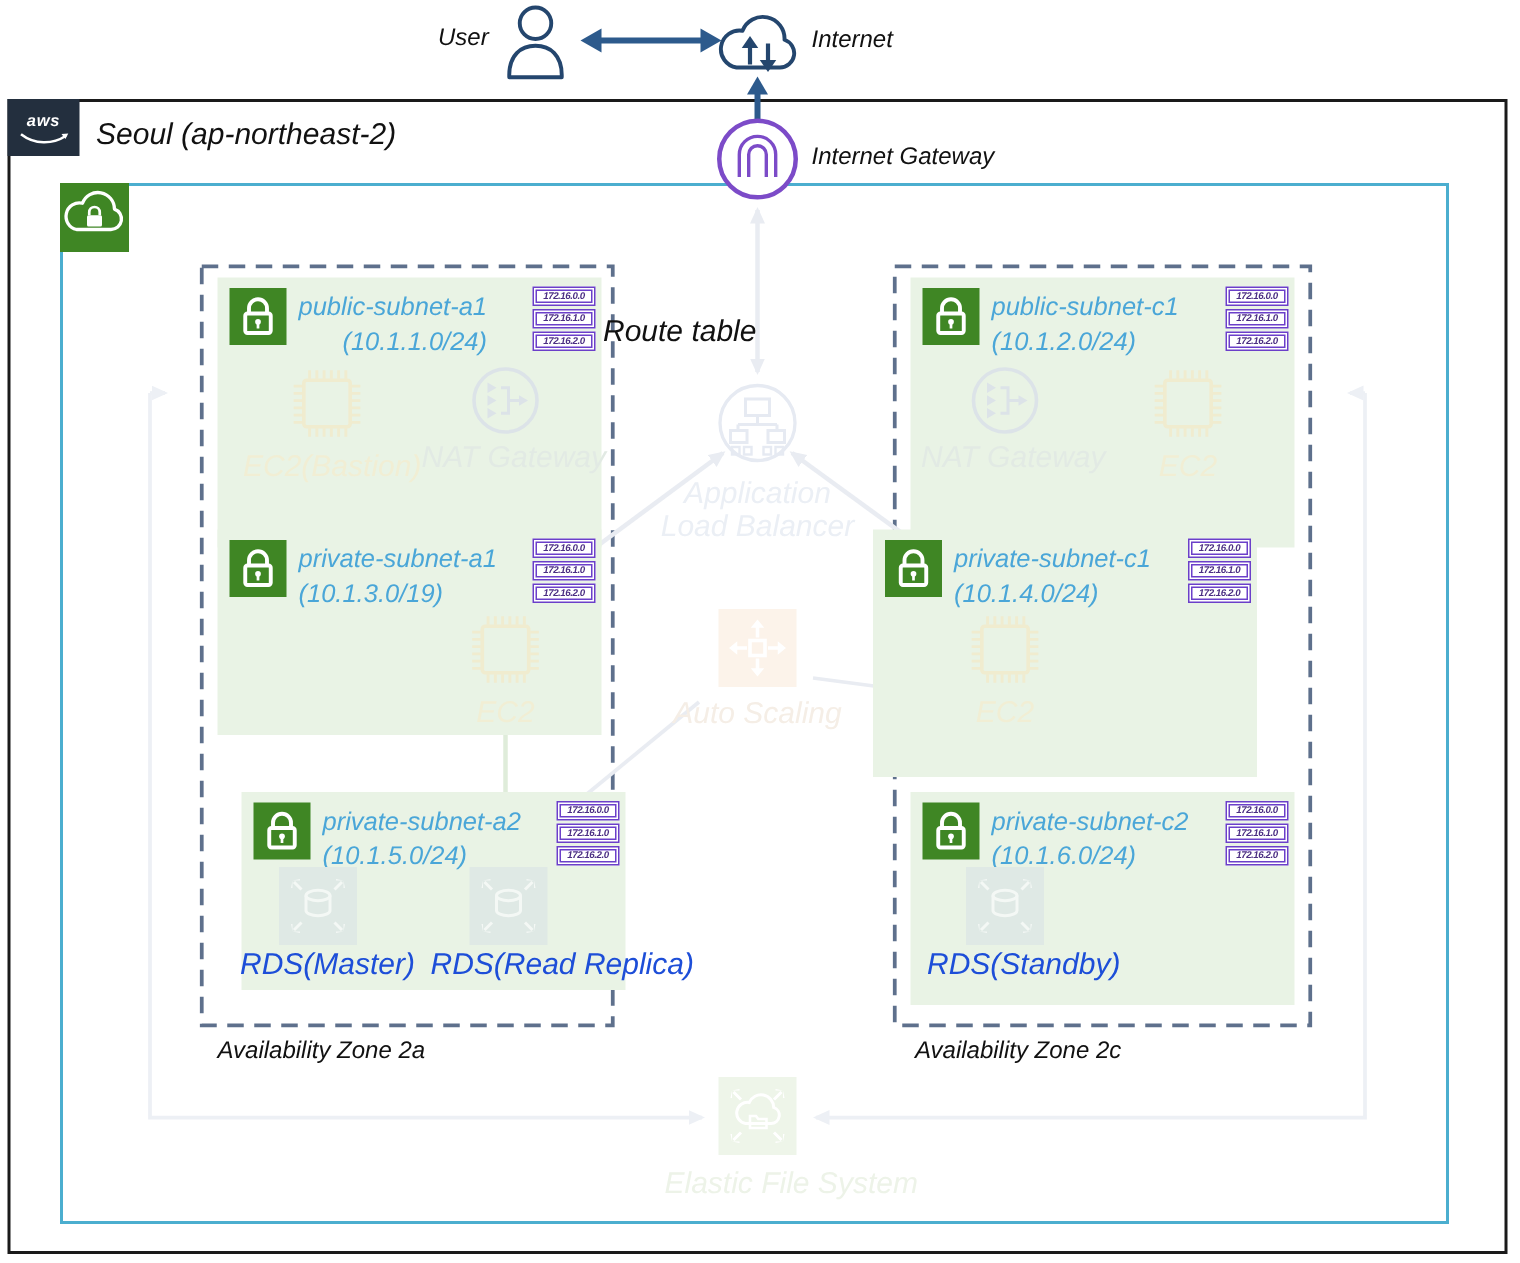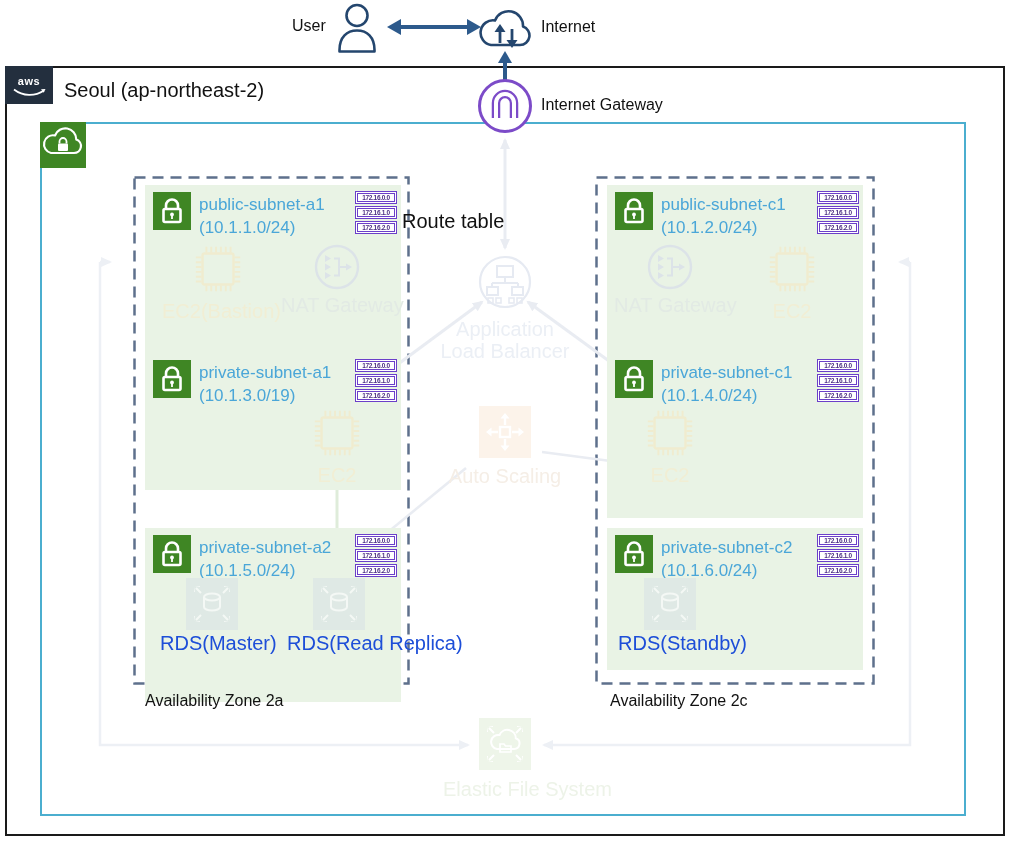--- a/index.html
+++ b/index.html
@@ -1,18 +1,18 @@
 <!DOCTYPE html>
 <html><head>
 <meta charset="utf-8">
 <style>
   * { margin:0; padding:0; box-sizing:border-box; }
   html,body { background:#fff; }
   body { font-family:"Liberation Sans", sans-serif; color:#111; }
-  .canvas { position:relative; width:1013px; height:842px; background:#fff; overflow:hidden; }
+  .canvas { position:relative; width:1013px; height:842px; background:#fff; overflow:hidden;font-style:italic; }
   .abs { position:absolute; }
 
   
   .region-box { left:5px; top:66px; width:1000px; height:770px; border:2.5px solid #1a1a1a; z-index:1; }
   .aws-logo { left:5px; top:66px; width:48px; height:38px; background:#232F3E; z-index:3;
               display:flex; flex-direction:column; align-items:center; justify-content:center; }
   .aws-logo .aws-word { color:#fff; font-size:11px; font-weight:bold; line-height:14px; letter-spacing:0.5px; }
   .region-title { left:64px; top:79px; font-size:20px; z-index:3; }
   .vpc-box { left:40px; top:122px; width:926px; height:694px; border:2px solid #4BAECF; z-index:1; }
   .vpc-icon { left:40px; top:122px; width:46px; height:46px; background:#3F8624; z-index:3; }
@@ -158,21 +158,21 @@
 
   <svg class="abs az" style="left:133px; top:176px;" width="277" height="509">
     <rect x="1.5" y="1.5" width="274" height="506" fill="none" stroke="#5E708C" stroke-width="2.5" stroke-dasharray="11 7"></rect>
   </svg>
   <svg class="abs az" style="left:595px; top:176px;" width="280" height="509">
     <rect x="1.5" y="1.5" width="277" height="506" fill="none" stroke="#5E708C" stroke-width="2.5" stroke-dasharray="11 7"></rect>
   </svg>
   <div class="abs az-label" style="left:145px; top:692px;">Availability Zone 2a</div>
   <div class="abs az-label" style="left:610px; top:692px;">Availability Zone 2c</div>
 
-  <div class="abs subnet" style="left:145px; top:185px; height:180px;">
+  <div class="abs subnet" style="left:145px; top:185px; height:180px;text-align:right;">
     <div class="abs subnet-icon">
       <svg width="38" height="38" viewBox="0 0 38 38">
         <path d="M13 17 v-3.5 a6 6 0 0 1 12 0 V17" fill="none" stroke="#fff" stroke-width="2.6"></path>
         <rect x="10.5" y="17" width="17" height="13" rx="1.5" fill="none" stroke="#fff" stroke-width="2.6"></rect>
         <circle cx="19" cy="22.5" r="1.9" fill="#fff"></circle>
           <line x1="19" y1="23.5" x2="19" y2="27" stroke="#fff" stroke-width="1.8"></line>
       </svg>
     </div>
     <div class="abs subnet-head">
       <div>public-subnet-a1</div>
@@ -210,21 +210,21 @@
         </div>
       <div class="badge">
           <span class="badge-in">172.16.1.0</span>
         </div>
       <div class="badge">
           <span class="badge-in">172.16.2.0</span>
         </div>
     </div>
   </div>
 
-  <div class="abs subnet" style="left:145px; top:528px; height:174px;">
+  <div class="abs subnet" style="left:161px; top:528px; height:132px;">
     <div class="abs subnet-icon">
       <svg width="38" height="38" viewBox="0 0 38 38">
         <path d="M13 17 v-3.5 a6 6 0 0 1 12 0 V17" fill="none" stroke="#fff" stroke-width="2.6"></path>
         <rect x="10.5" y="17" width="17" height="13" rx="1.5" fill="none" stroke="#fff" stroke-width="2.6"></rect>
         <circle cx="19" cy="22.5" r="1.9" fill="#fff"></circle>
           <line x1="19" y1="23.5" x2="19" y2="27" stroke="#fff" stroke-width="1.8"></line>
       </svg>
     </div>
     <div class="abs subnet-head">
       <div>private-subnet-a2</div>
@@ -262,21 +262,21 @@
         </div>
       <div class="badge">
           <span class="badge-in">172.16.1.0</span>
         </div>
       <div class="badge">
           <span class="badge-in">172.16.2.0</span>
         </div>
     </div>
   </div>
 
-  <div class="abs subnet" style="left:607px; top:353px; height:165px;">
+  <div class="abs subnet" style="left:582px; top:353px; height:165px;">
     <div class="abs subnet-icon">
       <svg width="38" height="38" viewBox="0 0 38 38">
         <path d="M13 17 v-3.5 a6 6 0 0 1 12 0 V17" fill="none" stroke="#fff" stroke-width="2.6"></path>
         <rect x="10.5" y="17" width="17" height="13" rx="1.5" fill="none" stroke="#fff" stroke-width="2.6"></rect>
         <circle cx="19" cy="22.5" r="1.9" fill="#fff"></circle>
           <line x1="19" y1="23.5" x2="19" y2="27" stroke="#fff" stroke-width="1.8"></line>
       </svg>
     </div>
     <div class="abs subnet-head">
       <div>private-subnet-c1</div>

